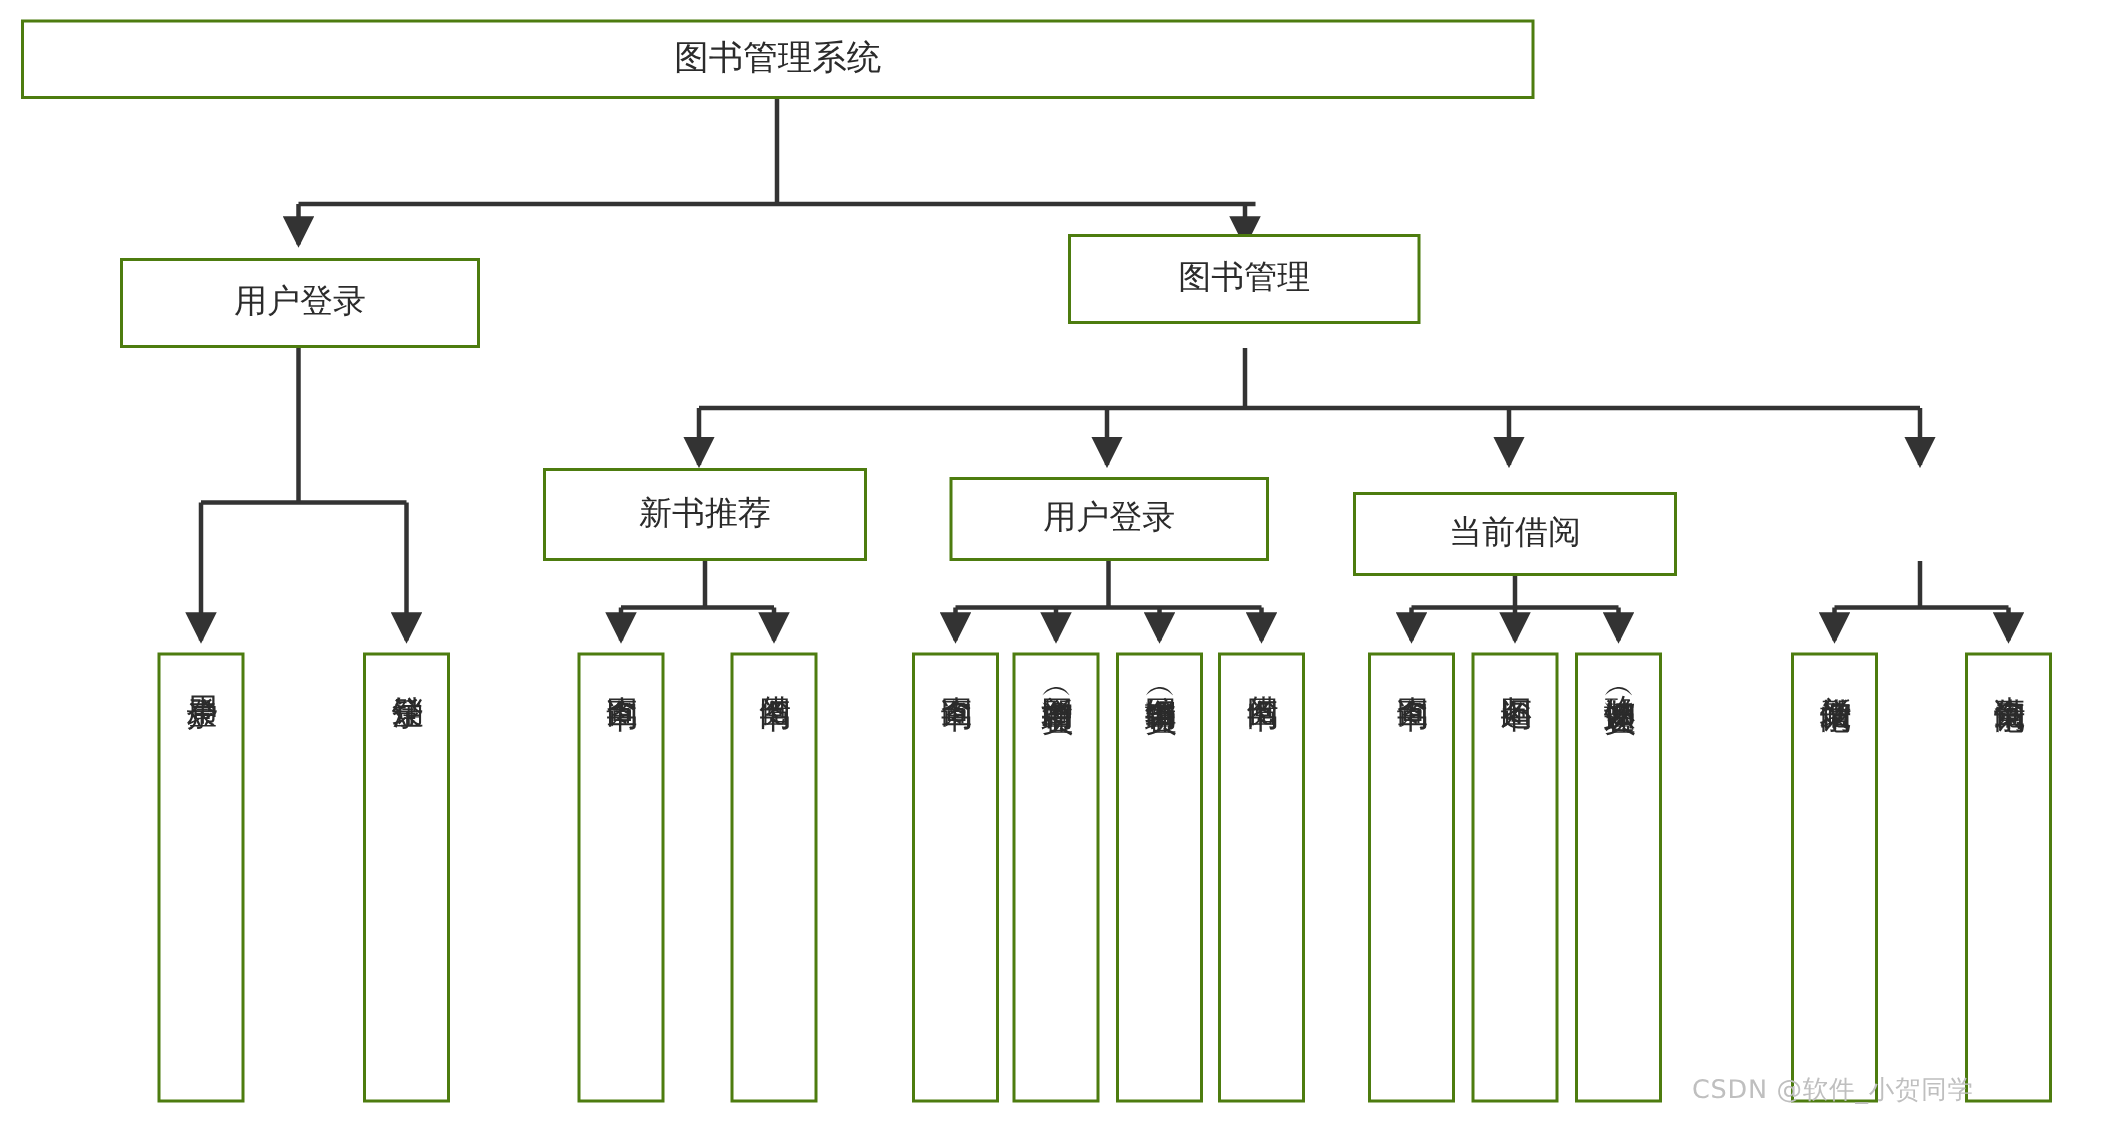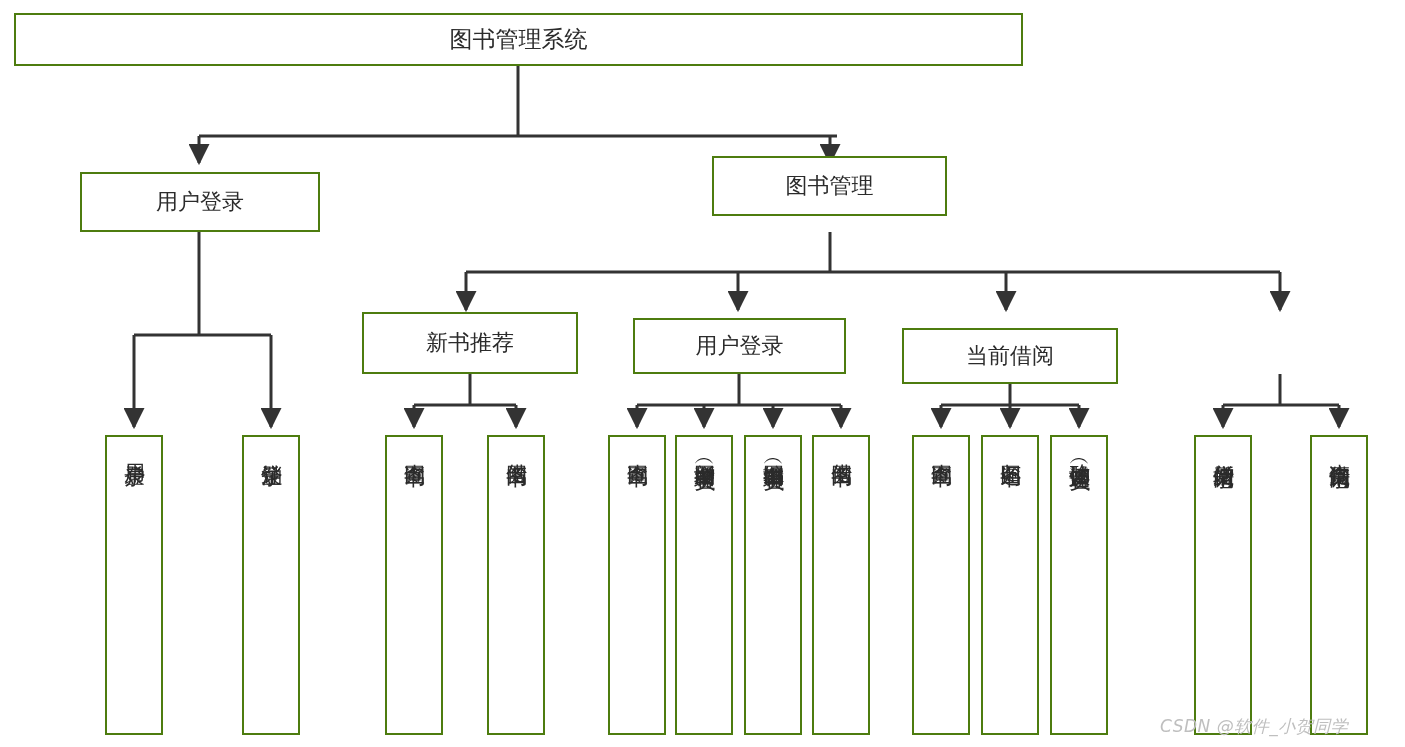--- a/index.html
+++ b/index.html
@@ -174,15 +174,15 @@
     <span class="vtext">确认归还（管理员）</span>
   </div>
 
   <div class="node leaf" style="left:1194px; top:435px; width:58px; height:300px;">
     <span class="vtext">新增借阅记录</span>
   </div>
   <div class="node leaf" style="left:1310px; top:435px; width:58px; height:300px;">
     <span class="vtext">查询借阅记录</span>
   </div>
 
-  <div class="watermark" style="left:1160px; top:715px;font-style:italic;">CSDN @软件_小贺同学</div>
+  <div class="watermark" style="left:1128px; top:715px;">CSDN @软件_小贺同学</div>
 
 </div>
 
 </body></html>

